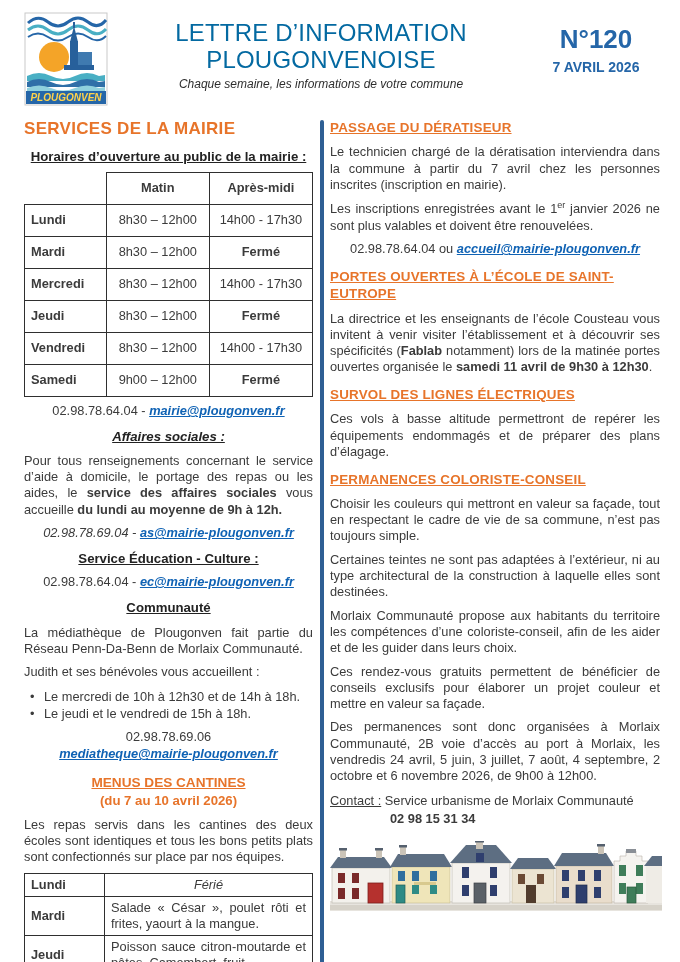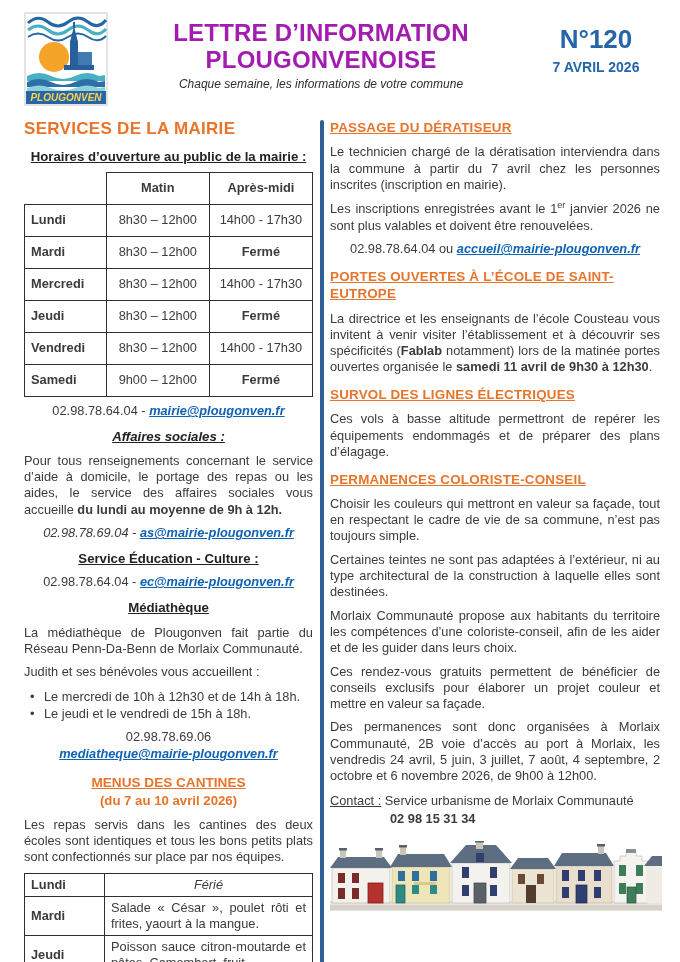--- a/index.html
+++ b/index.html
@@ -8,21 +8,21 @@
     width:680px; height:962px; overflow:hidden;
     font-family:"Liberation Sans", sans-serif;
     color:#3b3b3b; font-size:12.8px; line-height:1.26;
   }
   .page { width:680px; height:962px; padding:12px 20px 0 24px; position:relative; }
 
   
   .header { display:flex; align-items:flex-start; height:100px; }
   .logo-box { width:86px; flex:0 0 86px; }
   .title-block { flex:1; text-align:center; padding-top:8px; }
-  .title-line { font-size:24px; font-weight:bold; color:#a21caf; line-height:1.12; letter-spacing:.2px; }
+  .title-line { font-size:24px; font-weight:normal; color:#0369a1; line-height:1.12; letter-spacing:.2px; }
   .subtitle { font-size:12px; font-style:italic; color:#2e2e2e; margin-top:3px; }
   .issue-block { flex:0 0 128px; text-align:center; padding-top:14px; }
   .issue-number { font-size:26px; font-weight:bold; color:#2566a8; line-height:1; }
   .issue-date { font-size:14px; font-weight:bold; color:#2566a8; margin-top:7px; }
 
   
   .cols { display:flex; margin-top:4px; }
   .col-left { width:289px; flex:0 0 289px; }
   .divider { width:4px; flex:0 0 4px; background:#2e5f94; border-radius:2px; margin:4px 6px 46px 7px; }
   .col-right { flex:1; min-width:0; }
@@ -151,27 +151,27 @@
           <td class="day">Samedi</td>
           <td class="time">9h00 – 12h00</td>
           <td class="time closed">Fermé</td>
         </tr>
       </tbody>
         </table>
 
       <div class="centerline"><span>02.98.78.64.04 - </span><span class="maillink">mairie@plougonven.fr</span></div>
 
       <div class="lh ital">Affaires sociales :</div>
-      <p class="body"><span>Pour tous renseignements concernant le service d’aide à domicile, le portage des repas ou les aides, le </span><span style="font-weight: normal;">service des affaires sociales</span><span> vous accueille </span><span style="font-weight: bold;">du lundi au moyenne de 9h à 12h.</span></p>
+      <p class="body"><span>Pour tous renseignements concernant le service d’aide à domicile, le portage des repas ou les aides, le </span><span style="font-weight: bold;">service des affaires sociales</span><span> vous accueille </span><span style="font-weight: bold;">du lundi au moyenne de 9h à 12h.</span></p>
       <div class="centerline ital"><span>02.98.78.69.04 - </span><span class="maillink">as@mairie-plougonven.fr</span></div>
 
       <div class="lh">Service Éducation - Culture :</div>
       <div class="centerline"><span>02.98.78.64.04 - </span><span class="maillink">ec@mairie-plougonven.fr</span></div>
 
-      <div class="lh">Médiathèque</div>
+      <div class="lh">Communauté</div>
       <div class="media-wrap">
         <p class="body" style="margin-top:2px">La médiathèque de Plougonven fait partie du Réseau Penn-Da-Benn de Morlaix Communauté.</p>
         <p class="body">Judith et ses bénévoles vous accueillent :</p>
       </div>
       <div class="bullet-row">
         <span class="bullet-dot">•</span>
         <span>Le mercredi de 10h à 12h30 et de 14h à 18h.</span>
       </div>
       <div class="bullet-row">
         <span class="bullet-dot">•</span>

